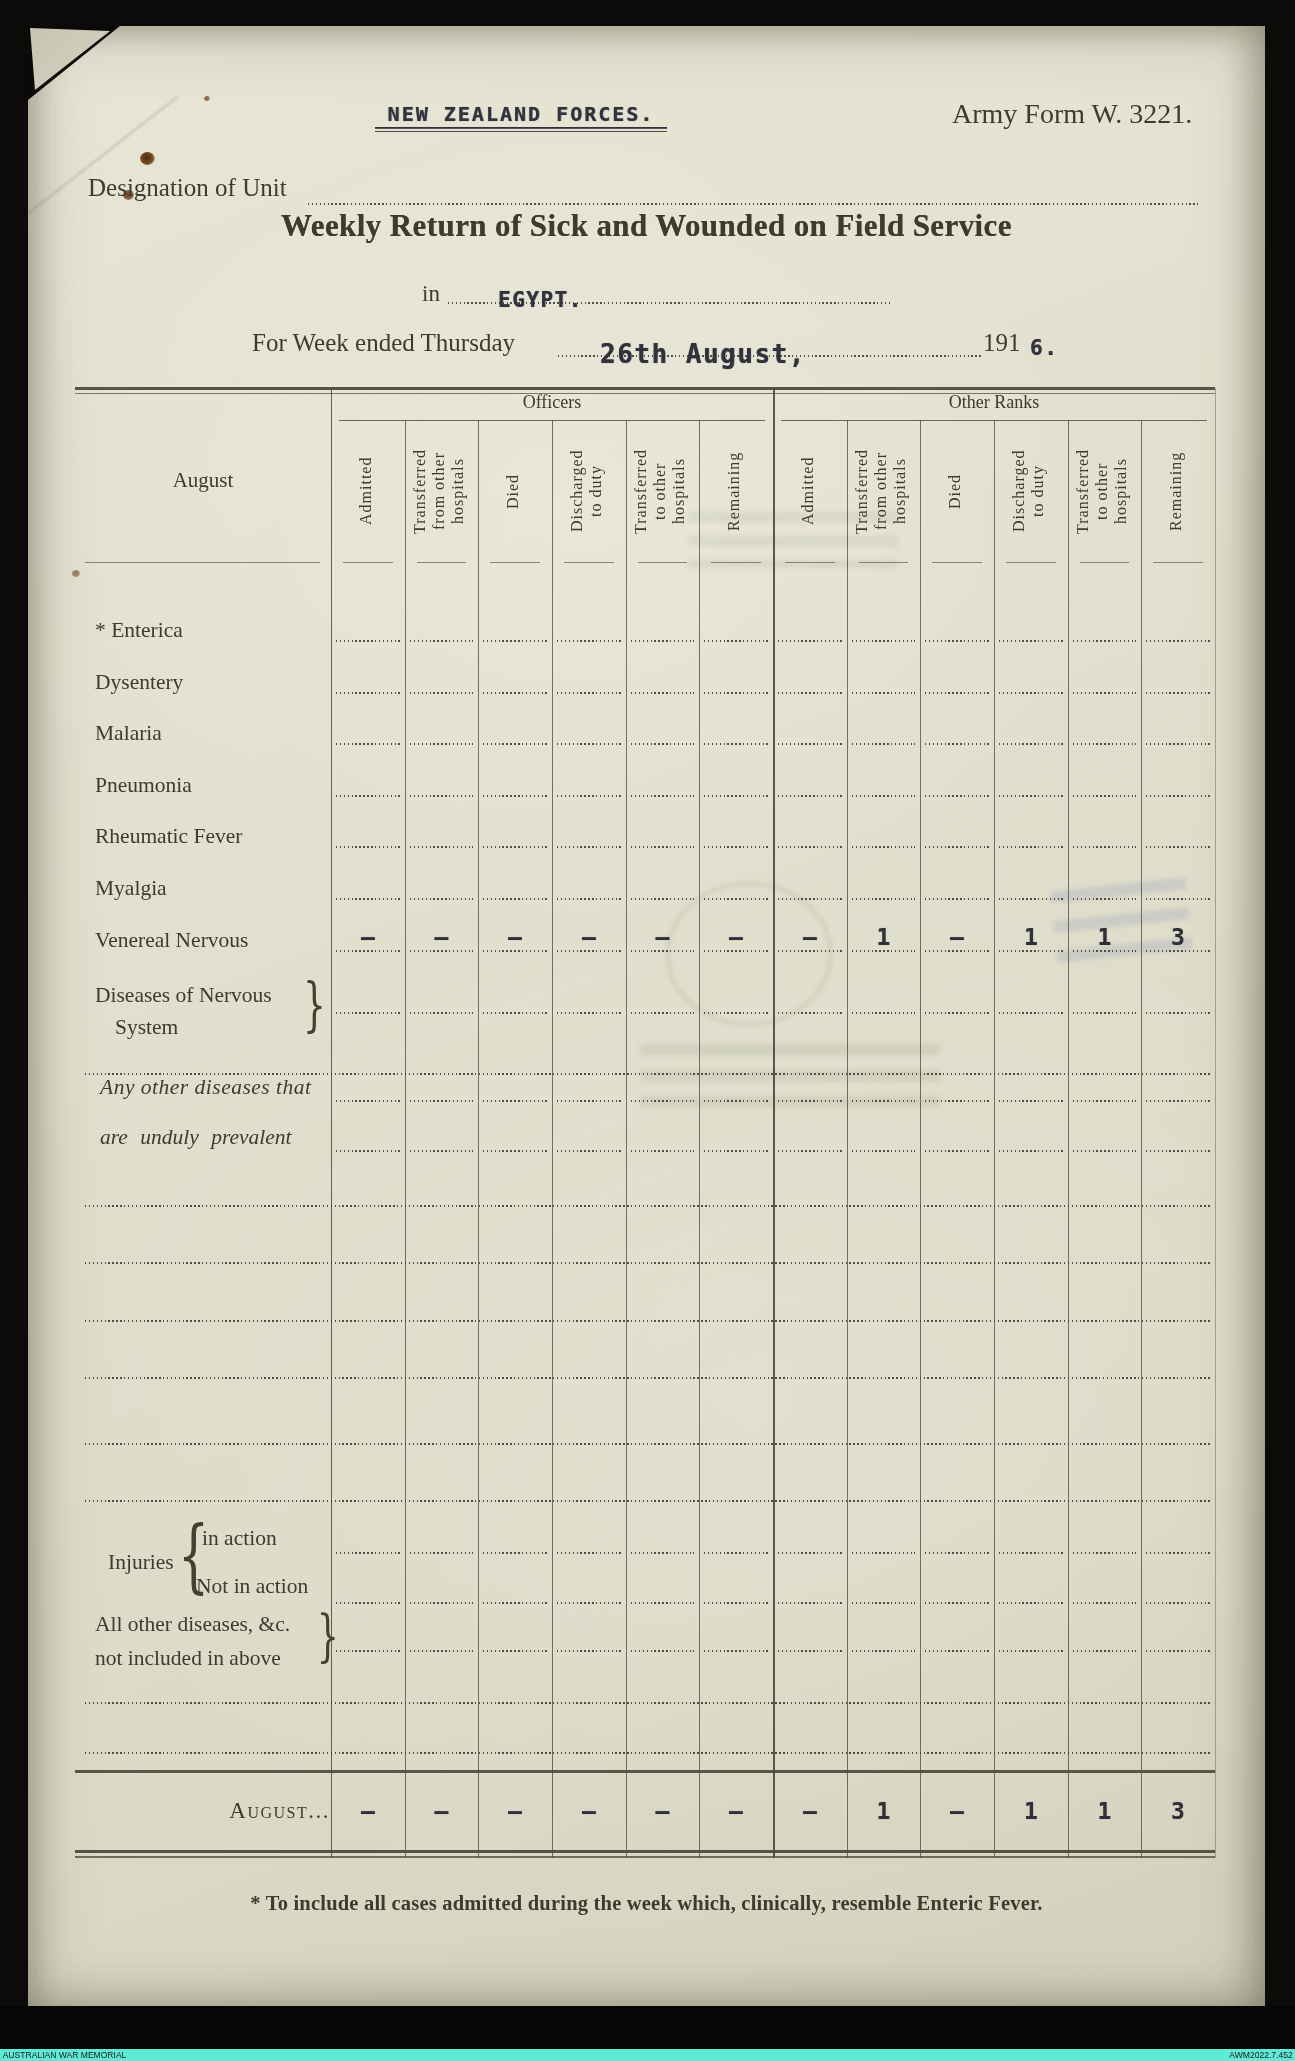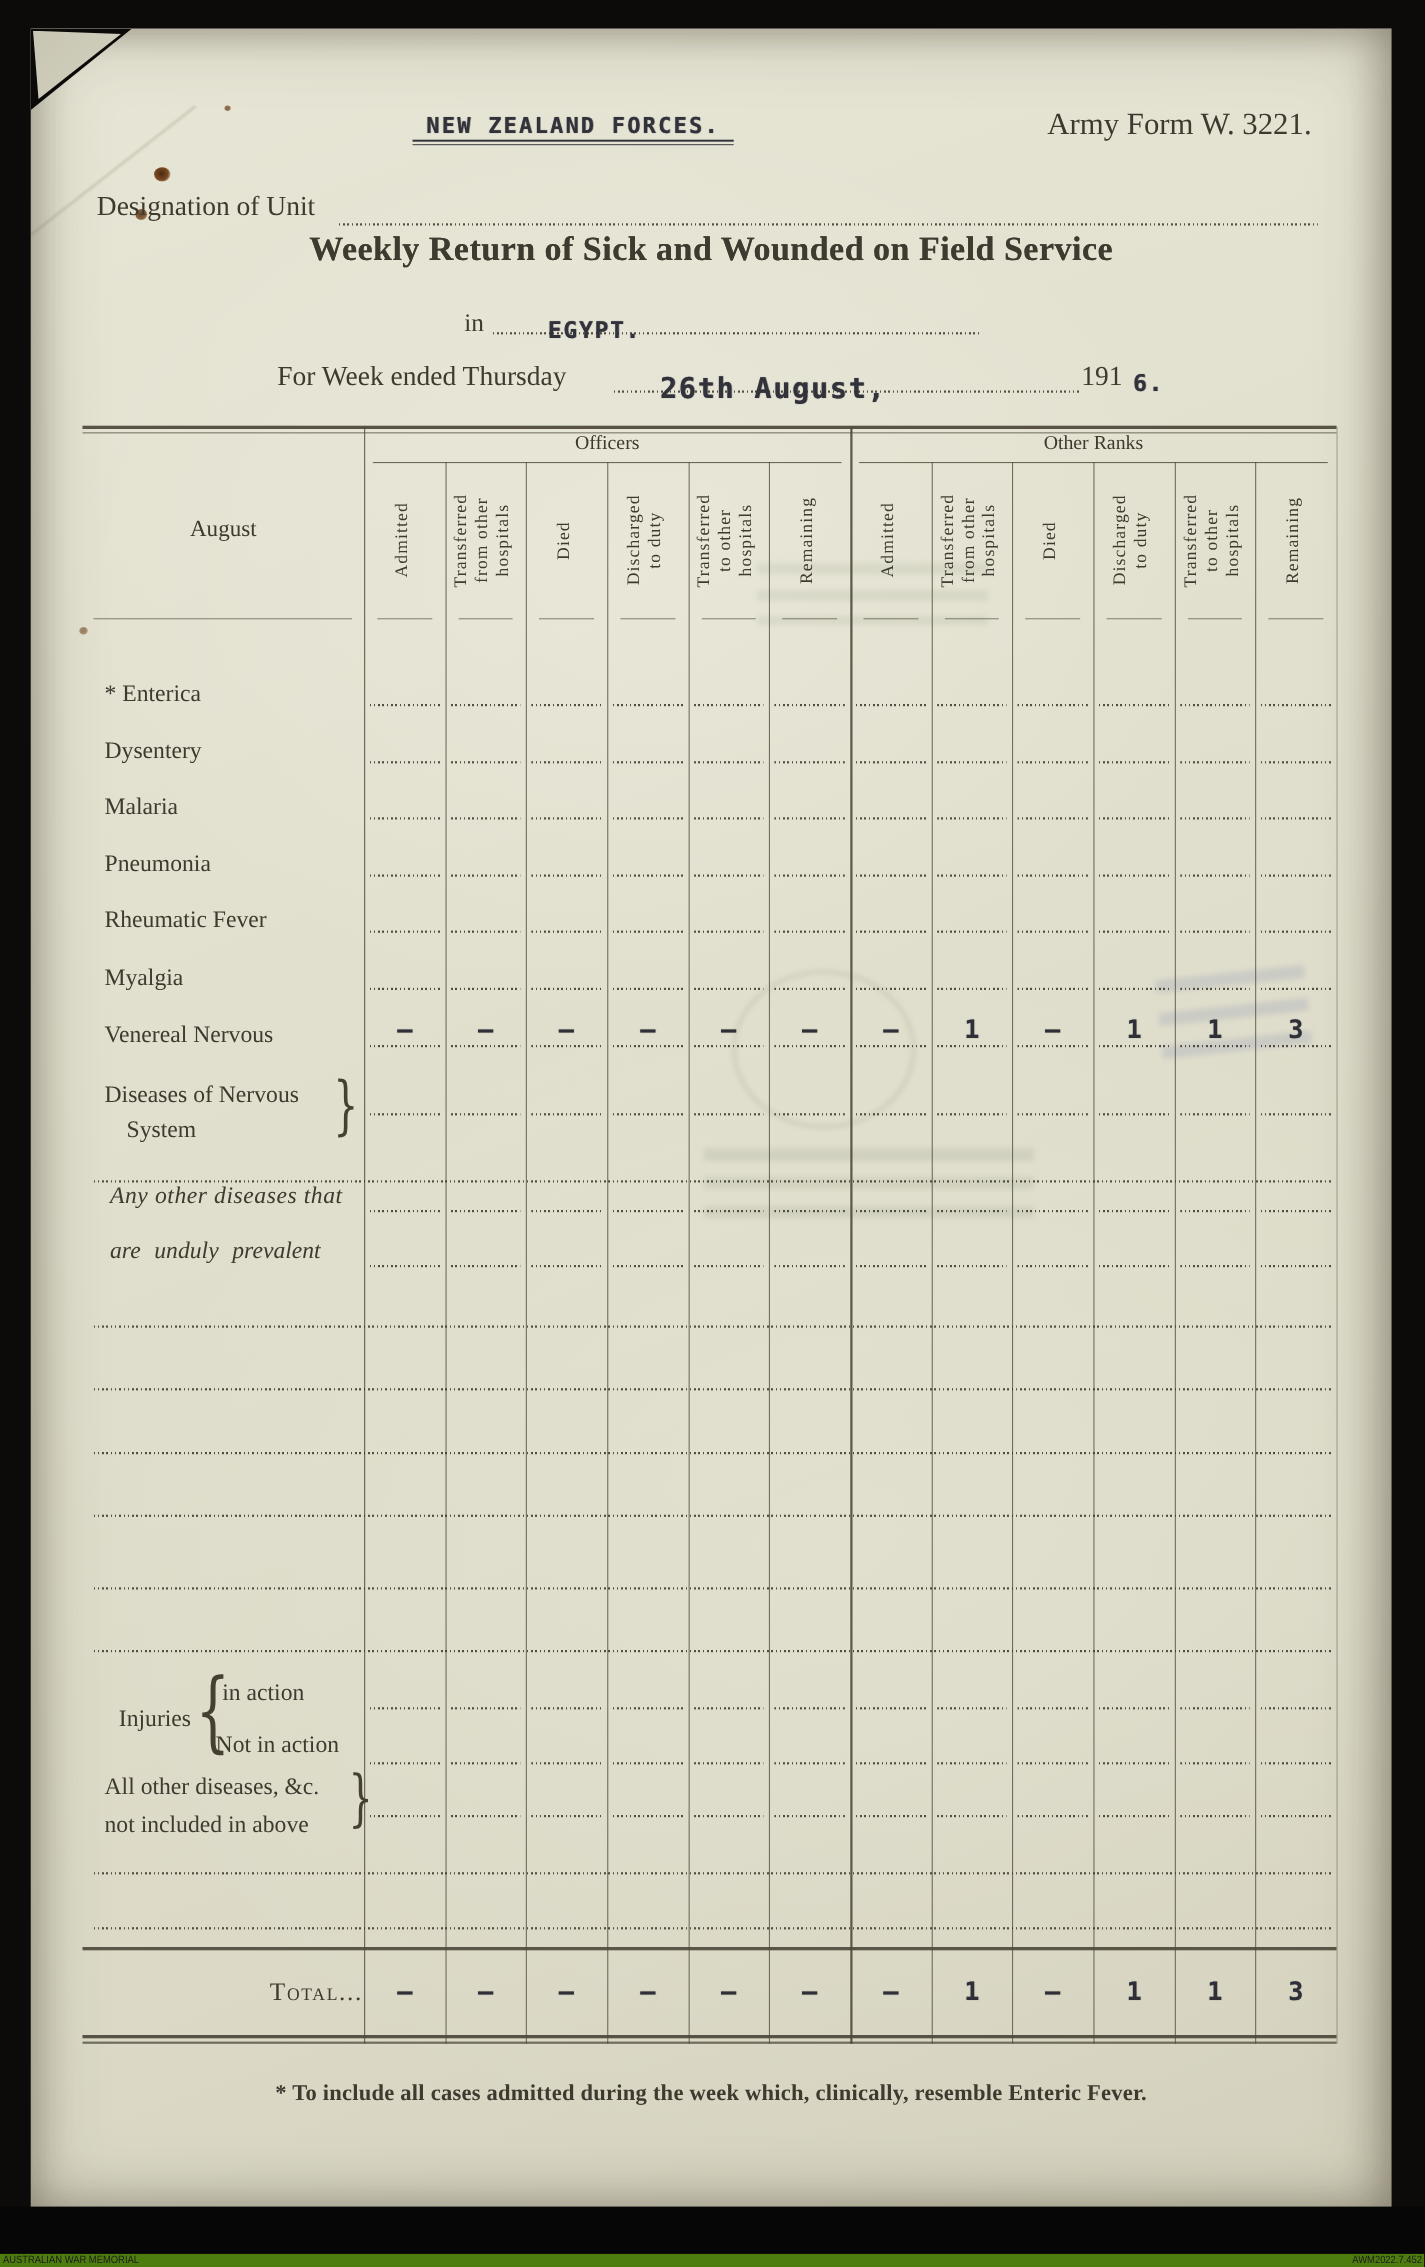--- a/index.html
+++ b/index.html
@@ -20,21 +20,21 @@
   .solid{background:#4c4739;}
   .ital{font-style:italic;}
   .corner-black{left:0;top:0;width:92px;height:74px;background:#0b0a08;
     clip-path:polygon(0 0,92px 0,0 74px);}
   .corner-flap{left:2px;top:2px;width:84px;height:66px;background:linear-gradient(135deg,#d2cfbc,#dedcc9);
     clip-path:polygon(0 0,80px 3px,5px 62px);opacity:.95;}
   .crease{background:rgba(95,88,70,.22);filter:blur(1px);}
   .stain{border-radius:50%;background:radial-gradient(circle at 45% 45%, #4a2c12 0%, #7a4a22 55%, rgba(122,84,40,.25) 80%, transparent 100%);}
   .bleed{filter:blur(2.2px);opacity:.5;}
   .archive-bar{left:0;top:2006px;width:1295px;height:43px;background:#060606;}
-  .archive-footer{left:0;top:2049px;width:1295px;height:12px;background:#4d7c0f;
+  .archive-footer{left:0;top:2049px;width:1295px;height:12px;background:#5eead4;
     display:flex;justify-content:space-between;align-items:center;
     font-family:"Liberation Sans","DejaVu Sans",sans-serif;font-size:9.5px;line-height:12px;color:#1c1c1c;}
   .archive-footer span{display:inline-block;transform:scaleX(.9);}
   .archive-footer .l{transform-origin:left center;padding-left:3px;}
   .archive-footer .r{transform-origin:right center;padding-right:3px;}
   .nz{font-size:20px;letter-spacing:2px;padding-bottom:6px;text-align:center;
       background-image:linear-gradient(#31323a,#31323a),linear-gradient(rgba(49,50,58,.85),rgba(49,50,58,.85));
       background-size:100% 1.8px,100% 1.4px;background-position:0 calc(100% - 3.5px),0 100%;background-repeat:no-repeat;}
   .vlabel{writing-mode:vertical-rl;transform:rotate(180deg);white-space:pre-line;
           font-size:16px;line-height:19px;letter-spacing:1px;text-align:center;color:#3e3a2f;
@@ -76,21 +76,21 @@
     <div class="abs printed" style="left:224px;top:303px;font-size:25px;">For Week ended Thursday</div>
     <div class="abs dotline" style="left:530px;top:329px;width:424px;"></div>
     <div class="abs typed" style="left:572px;top:313px;font-size:26px;">26th August,</div>
     <div class="abs printed" style="left:955px;top:303px;font-size:25px;">191</div>
     <div class="abs typed" style="left:1002px;top:310px;font-size:21px;">6.</div>
 
     <div class="abs" id="table-layer" style="left:0;top:0;width:1237px;height:1990px;">
       <div class="abs printed" style="left:47px;top:442px;width:256px;text-align:center;font-size:21px;">August</div>
       <div class="abs printed" style="left:303px;top:366px;width:442px;text-align:center;font-size:18px;">Officers</div>
       <div class="abs printed" style="left:745px;top:366px;width:442px;text-align:center;font-size:18px;">Other Ranks</div>
-      <div class="abs printed" style="left:140px;top:1772px;width:162px;text-align:right;font-size:23px;font-variant:small-caps;letter-spacing:1.5px;">Total...</div>
+      <div class="abs printed" style="left:140px;top:1772px;width:162px;text-align:right;font-size:23px;font-variant:small-caps;letter-spacing:1.5px;">August...</div>
     <div class="abs solid" style="left: 303px; top: 362px; width: 1.3px; height: 1470px; opacity: 0.85;"></div>
         <div class="abs solid" style="left: 745px; top: 362px; width: 2.2px; height: 1470px; opacity: 0.9;"></div>
         <div class="abs solid" style="left: 1187px; top: 362px; width: 1px; height: 1470px; opacity: 0.4;"></div>
         <div class="abs solid" style="left: 377px; top: 394px; width: 1px; height: 1438px; opacity: 0.75;"></div>
         <div class="abs solid" style="left: 450px; top: 394px; width: 1px; height: 1438px; opacity: 0.75;"></div>
         <div class="abs solid" style="left: 524px; top: 394px; width: 1px; height: 1438px; opacity: 0.75;"></div>
         <div class="abs solid" style="left: 598px; top: 394px; width: 1px; height: 1438px; opacity: 0.75;"></div>
         <div class="abs solid" style="left: 671px; top: 394px; width: 1px; height: 1438px; opacity: 0.75;"></div>
         <div class="abs solid" style="left: 819px; top: 394px; width: 1px; height: 1438px; opacity: 0.75;"></div>
         <div class="abs solid" style="left: 892px; top: 394px; width: 1px; height: 1438px; opacity: 0.75;"></div>

